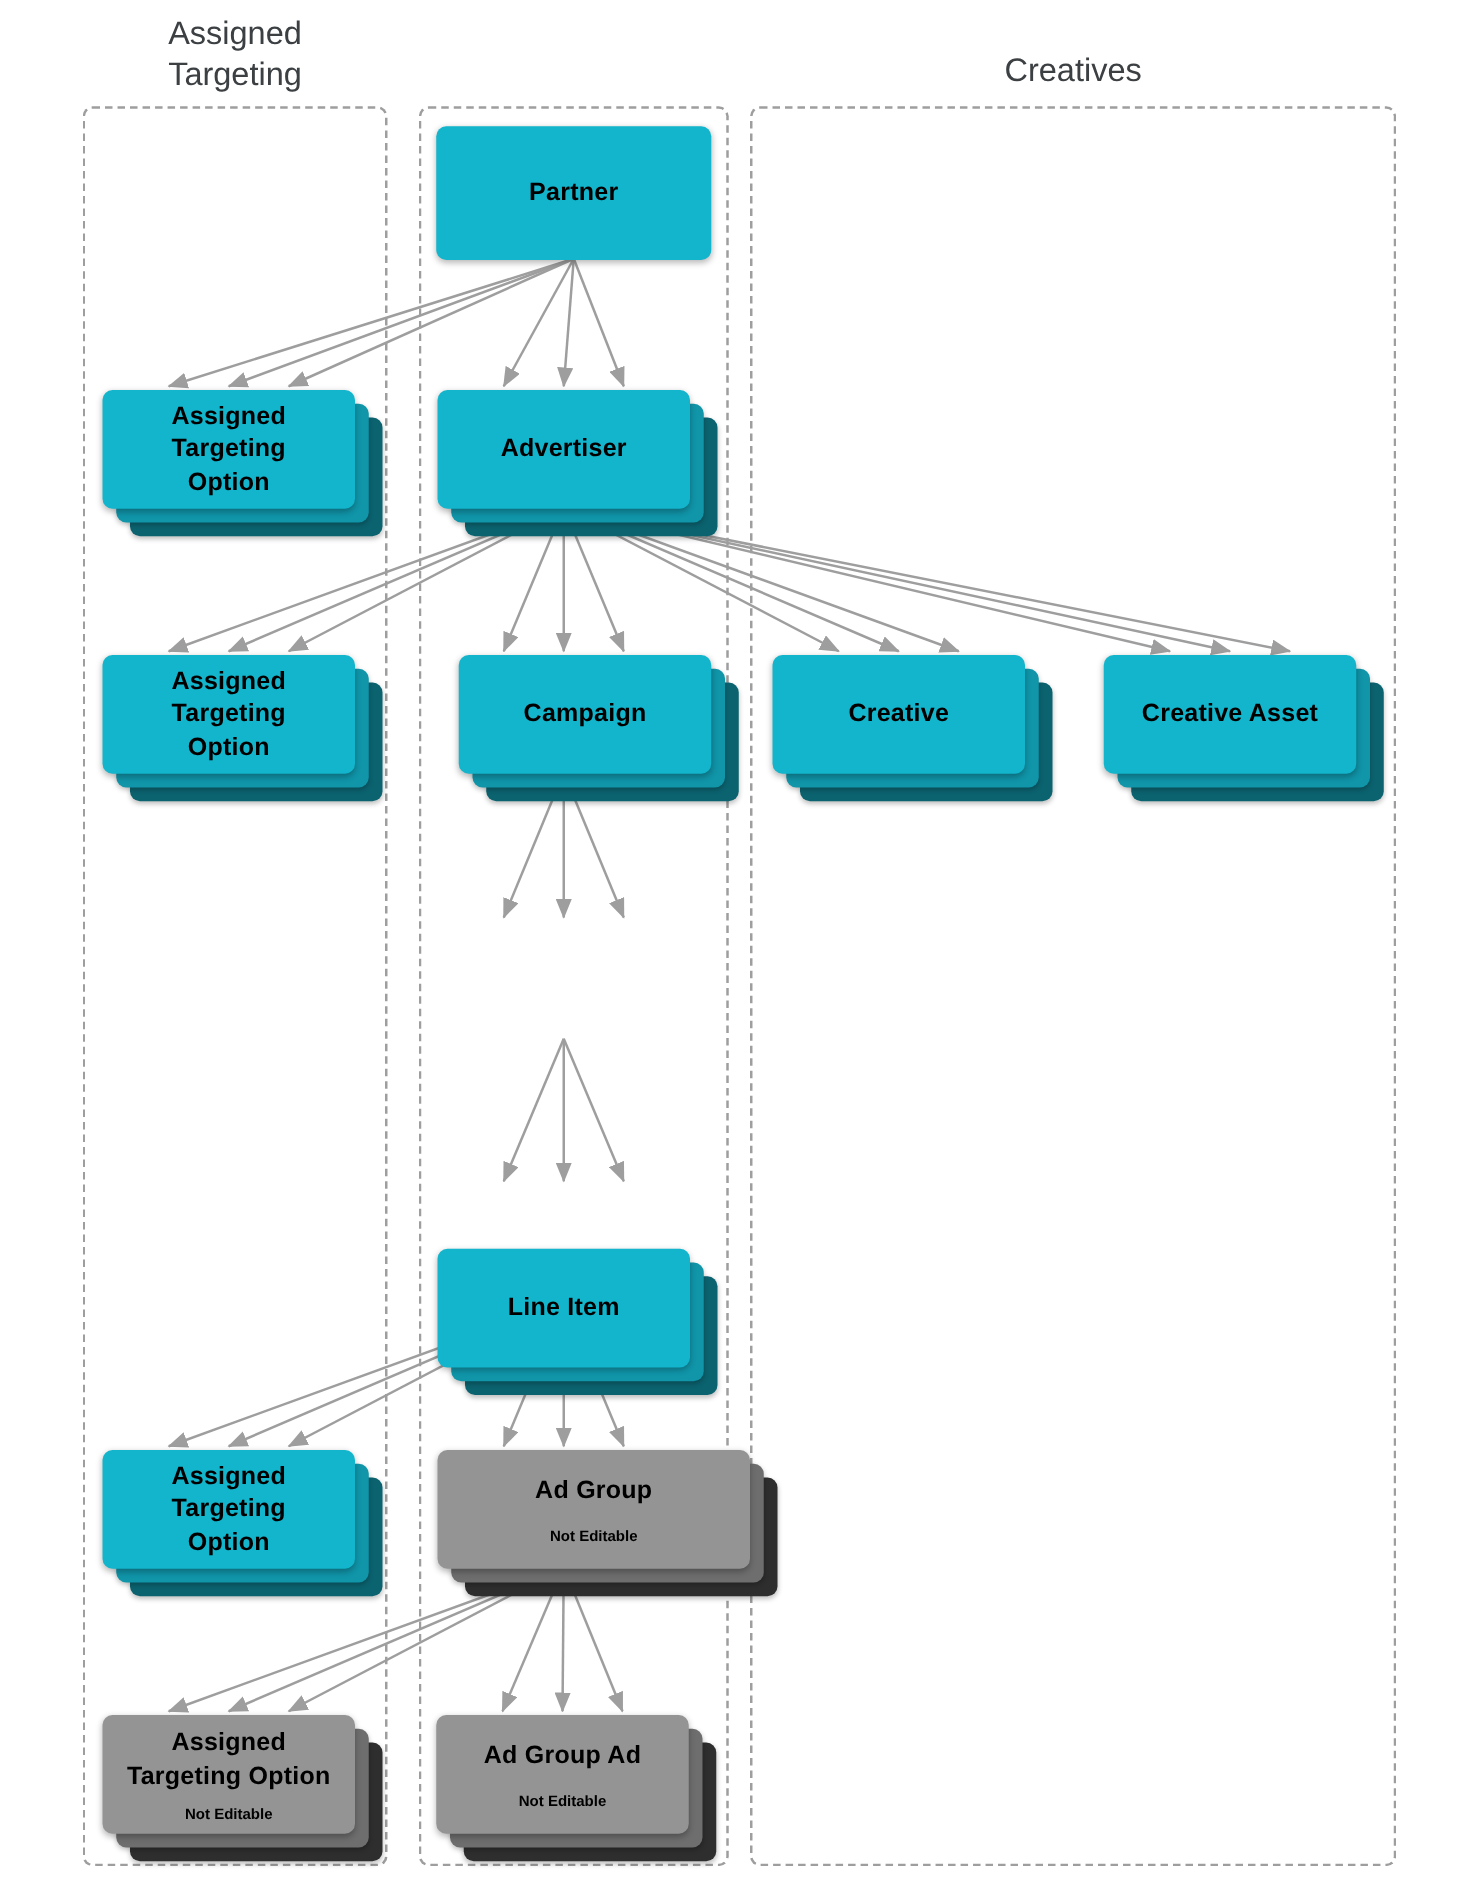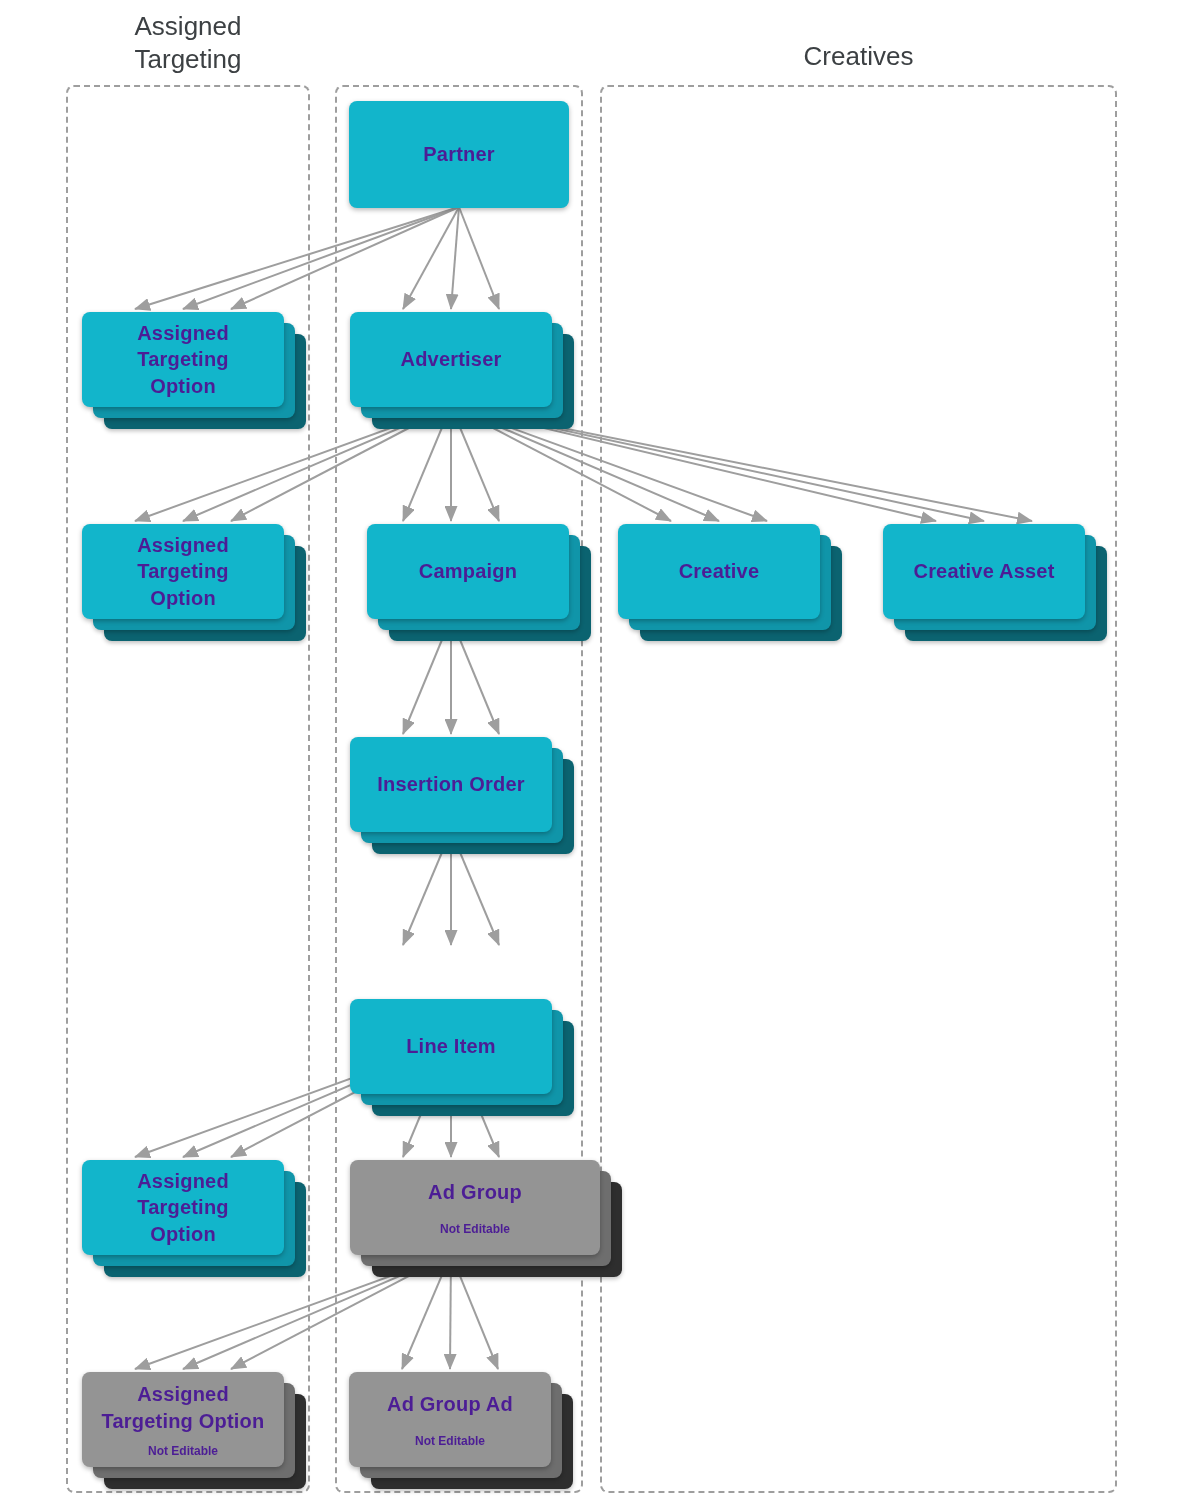--- a/index.html
+++ b/index.html
@@ -32,21 +32,21 @@
   
   .node{position:absolute;width:202px;height:95px;z-index:2;}
   .node .layer{position:absolute;left:0;top:0;width:100%;height:100%;border-radius:8px;
     box-shadow:0 2px 4px rgba(0,0,0,.25);}
   .node .l1{transform:translate(11px,11px);}
   .node .l2{transform:translate(22px,22px);}
   .node .layer-main{
     position:absolute;left:0;top:0;width:100%;height:100%;border-radius:8px;
     box-shadow:0 2px 5px rgba(0,0,0,.28);
     display:flex;flex-direction:column;align-items:center;justify-content:center;
-    gap:16px;color:#4c1d95;text-align:center;
+    gap:16px;color:#000000;text-align:center;
   }
   .teal .layer-main{background:var(--teal-main,#12b5cb);}
   .teal .l1{background:var(--teal-mid,#1095a9);}
   .teal .l2{background:var(--teal-back,#0b6370);}
   .gray .layer-main{background:var(--gray-main,#949494);}
   .gray .l1{background:var(--gray-mid,#6e6e6e);}
   .gray .l2{background:var(--gray-back,#2e2e2e);}
   .node-label{font-size:20px;font-weight:700;line-height:1.32;white-space:pre-line;letter-spacing:.2px;}
   .node-sublabel{font-size:12px;font-weight:700;}
   #node-partner{left:349px;top:101px;width:220px;height:107px;}
@@ -171,27 +171,20 @@
   </div>
 
   <div class="node teal" id="node-creative-asset">
     <div class="layer l2"></div>
     <div class="layer l1"></div>
     <div class="layer-main">
       <div class="node-label">Creative Asset</div>
     </div>
   </div>
 
-  <div class="node teal" id="node-insertion-order">
-    <div class="layer l2"></div>
-    <div class="layer l1"></div>
-    <div class="layer-main">
-      <div class="node-label">Insertion Order</div>
-    </div>
-  </div>
 
   <div class="node teal" id="node-line-item">
     <div class="layer l2"></div>
     <div class="layer l1"></div>
     <div class="layer-main">
       <div class="node-label">Line Item</div>
     </div>
   </div>
 
   <div class="node teal" id="node-ato-line-item">

